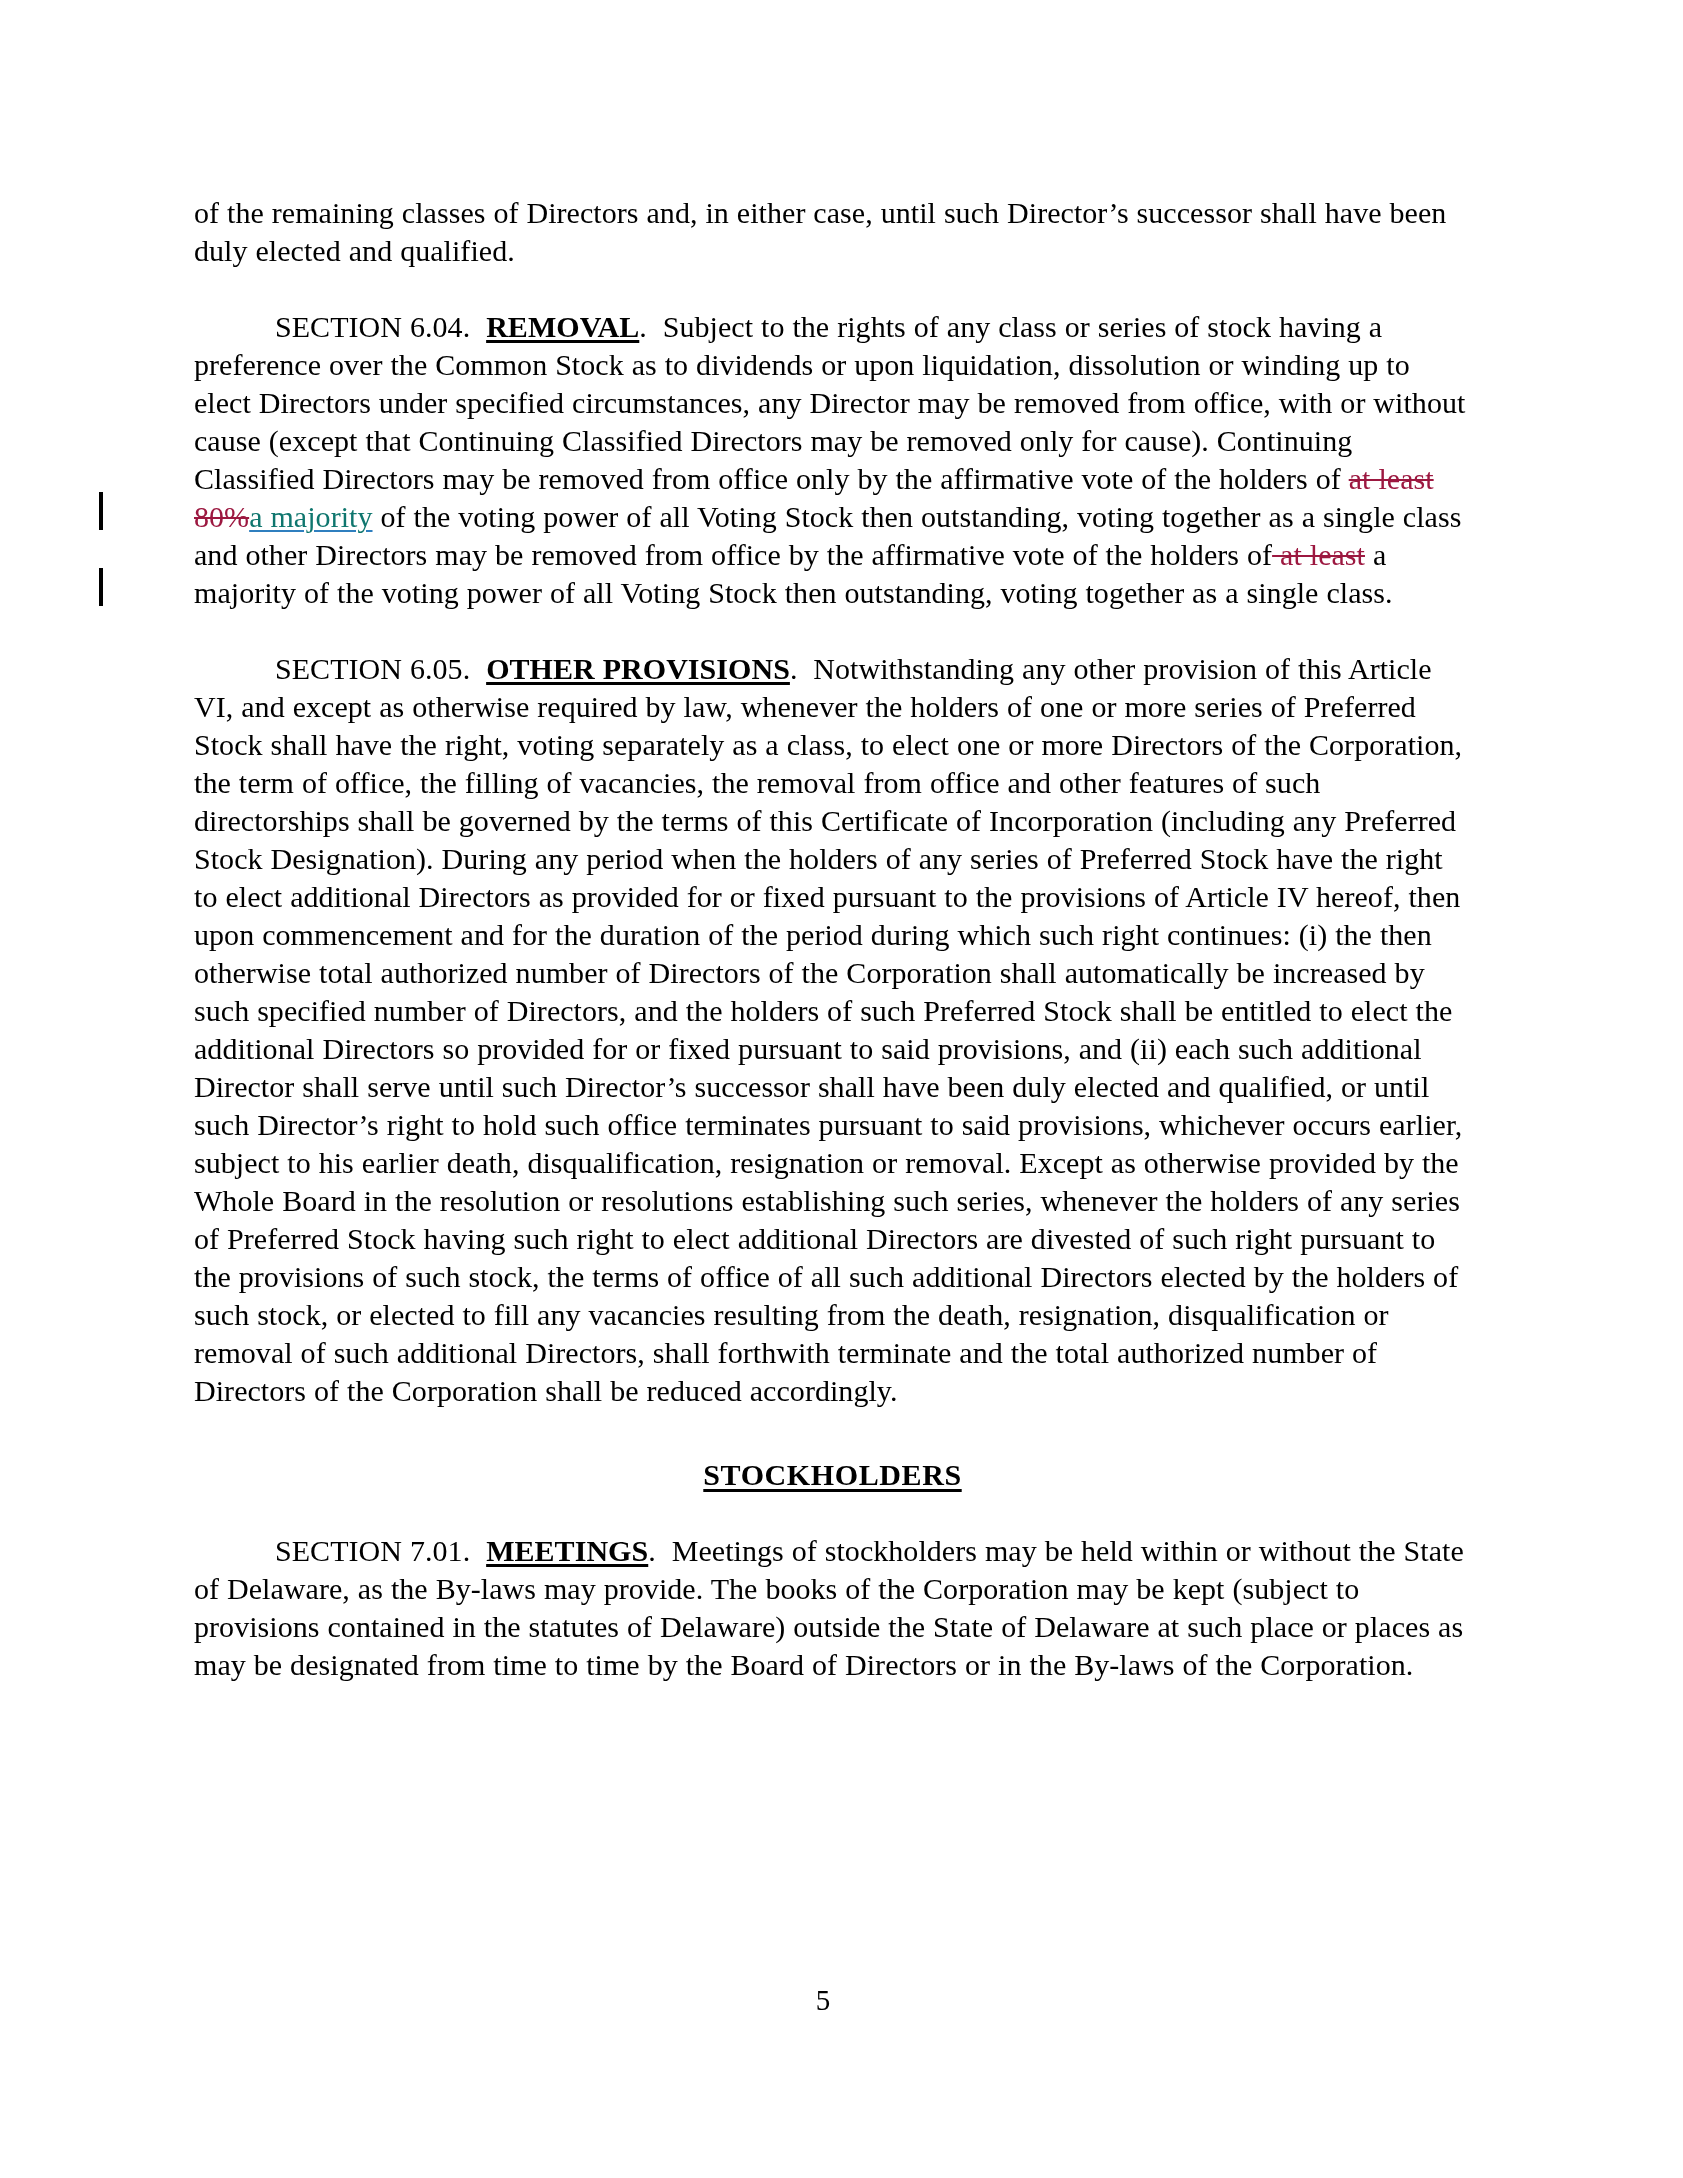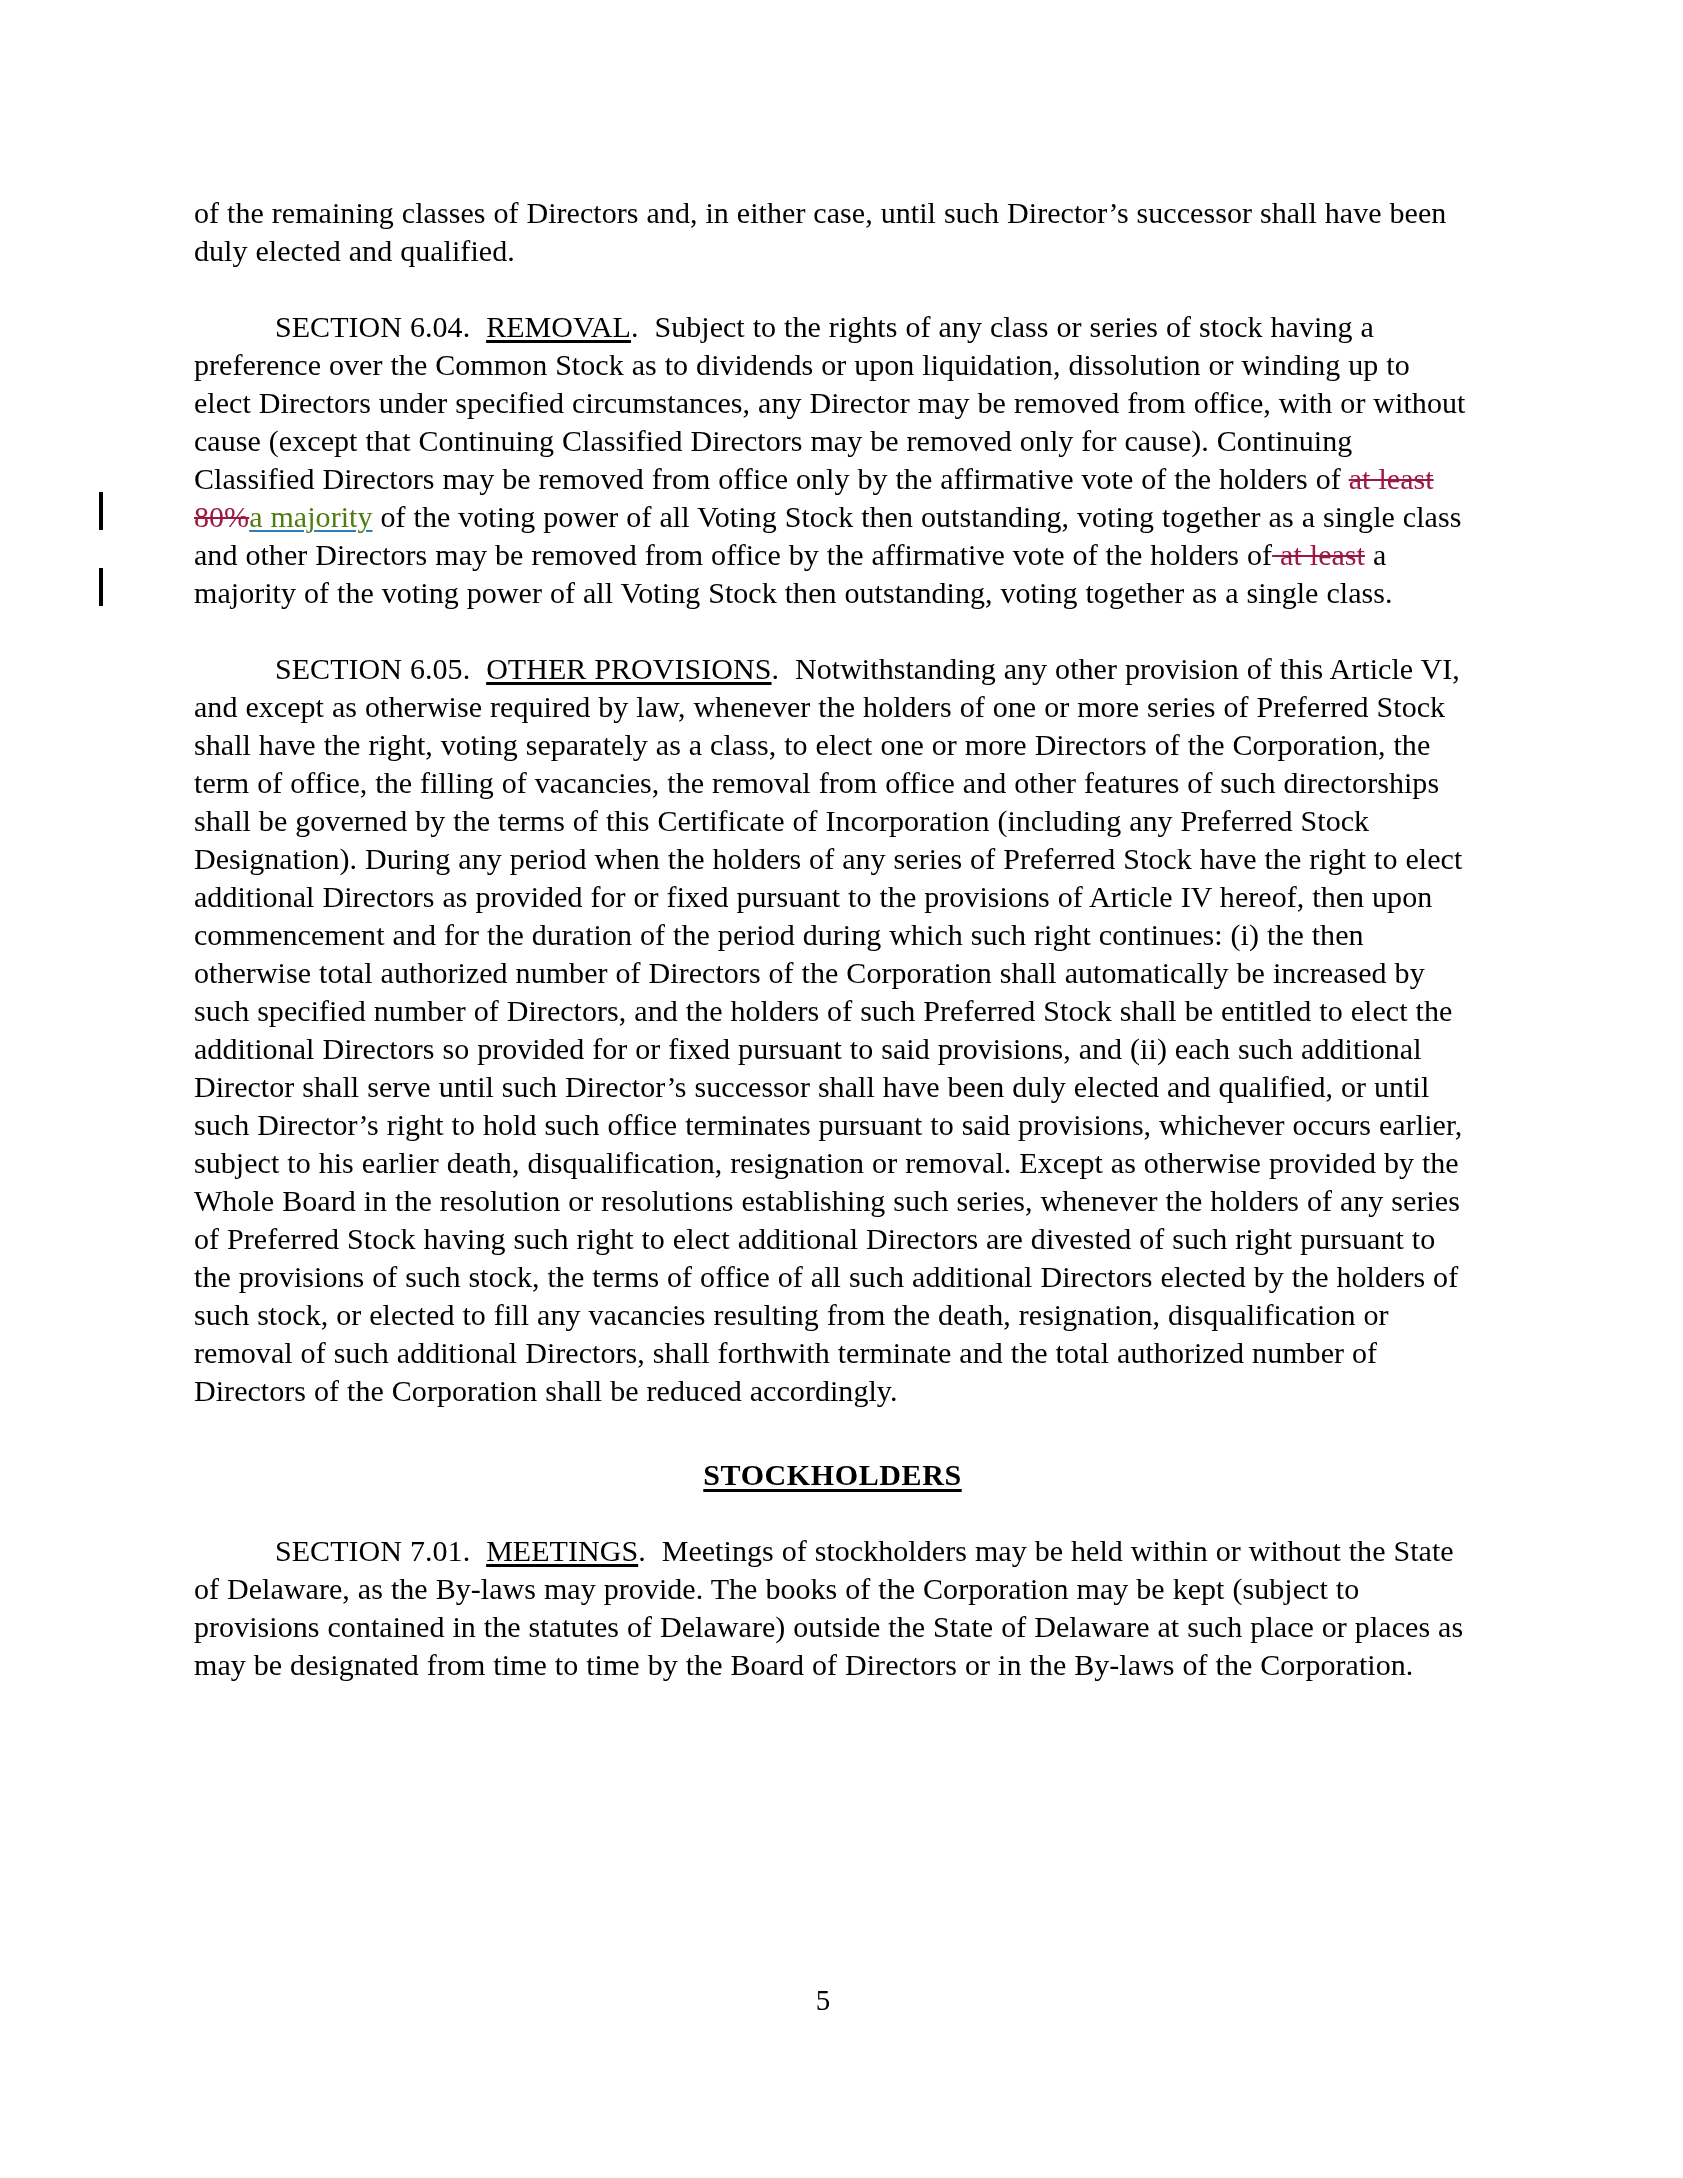--- a/index.html
+++ b/index.html
@@ -36,29 +36,30 @@
   .para-gap {
     height: 38px;
   }
   .indent {
     display: inline-block;
     width: 81px;
   }
   .sec-title {
     text-decoration: underline;
     text-underline-offset: 3px;
+    font-weight: bold;
   }
   .del {
     color: #9c1840;
     text-decoration: line-through;
     text-decoration-color: #9c1840;
     text-decoration-thickness: 2px;
   }
   .ins {
-    color: #4d7c0f;
+    color: #0f766e;
     text-decoration: underline;
     text-decoration-color: #2f7fbf;
     text-underline-offset: 3px;
     text-decoration-thickness: 2px;
   }
   .article-block {
     text-align: center;
     margin-top: 46px;
   }
   .article-line {

